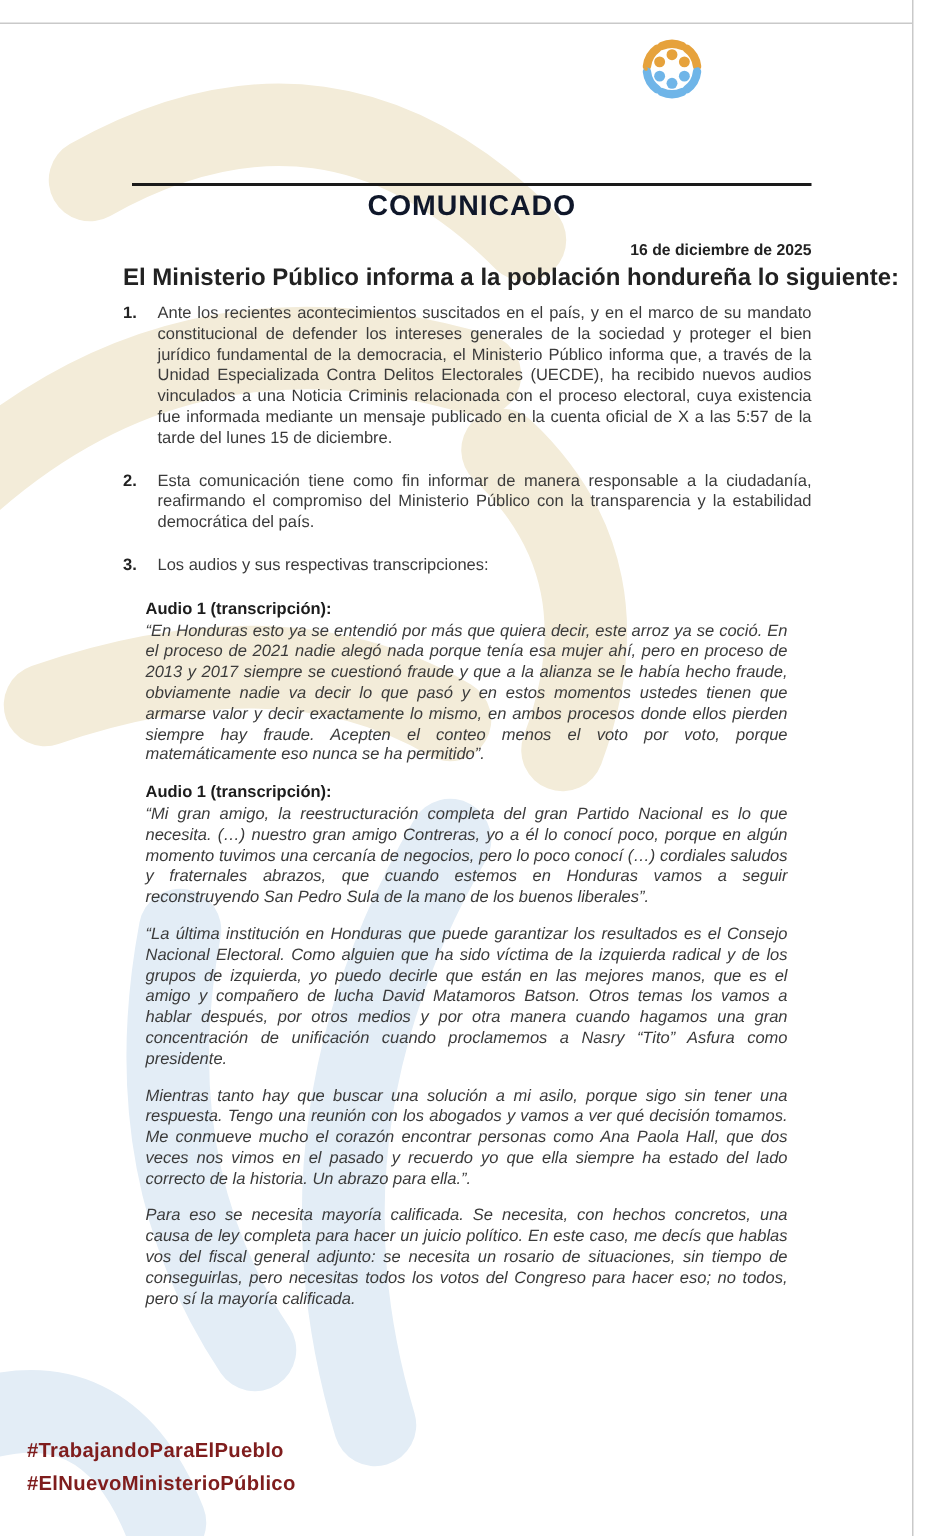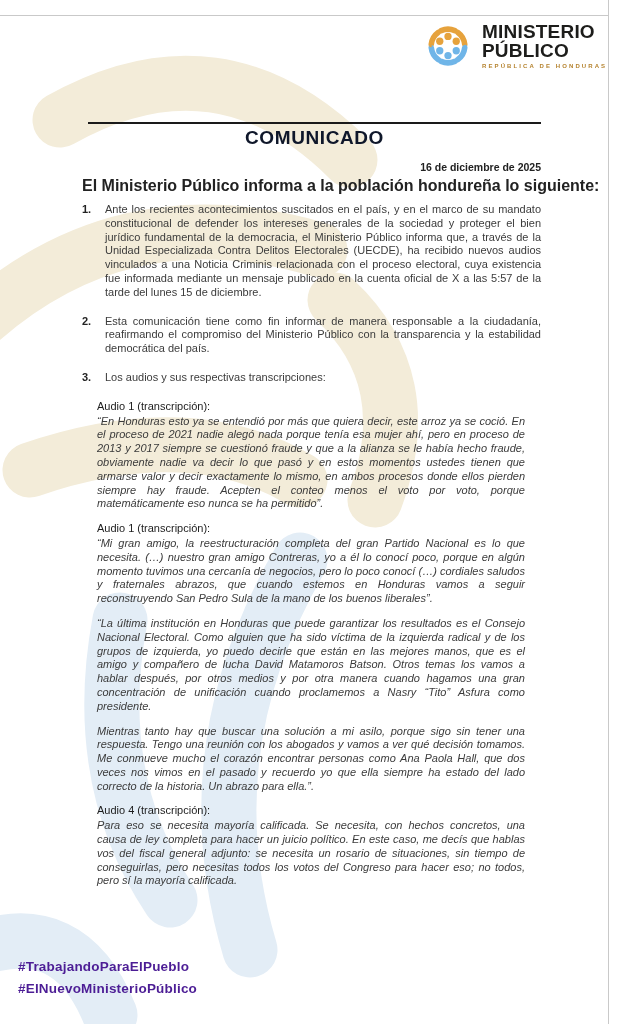--- a/index.html
+++ b/index.html
@@ -32,27 +32,27 @@
   .intro { position: absolute; left: 82px; top: 177px; margin: 0;
            font-size: 16px; font-weight: 700; color: #222; }
 
   
   .body-text { position: absolute; left: 82px; top: 203px; width: 459px;
                font-size: 11px; line-height: 13.8px; color: #3b3b3b; }
   .item { display: flex; margin: 0 0 15px 0; }
   .item-num { font-weight: 700; color: #222; width: 23px; flex: none; }
   .item-text { flex: 1; text-align: justify; }
   .audio { margin: 0 0 11px 15px; }
-  .audio-head { font-weight: 400; color: #1c1c1c; margin: 0 0 1px 0; font-style: normal; }
+  .audio-head { font-weight: 700; color: #1c1c1c; margin: 0 0 1px 0; font-style: normal; }
   .audio-para { font-style: italic; text-align: justify; margin: 0 16px 11px 0; }
   .audio-para:last-child { margin-bottom: 0; }
 
   
   .hashtags { position: absolute; left: 18px; top: 956px; font-size: 13.5px; font-weight: 700;
-              color: #4c1d95; line-height: 1.6; letter-spacing: 0.2px; }
+              color: #7f1d1d; line-height: 1.6; letter-spacing: 0.2px; }
 </style>
 </head>
 <body>
 
 <div class="page">
 
   <svg class="watermark" viewBox="0 0 622 1024" aria-hidden="true">
     <g fill="none" stroke="#f3ecd9" stroke-width="55" stroke-linecap="round">
       <path d="M 60 120 Q 220 30 350 160"></path>
       <path d="M -30 330 Q 120 190 320 250"></path>
@@ -89,25 +89,20 @@
           <circle cx="50" cy="67" r="6.5" fill="#6FB5E8"></circle>
           <circle cx="64.72" cy="58.5" r="6.5" fill="#6FB5E8"></circle>
           <circle cx="65.5" cy="23.15" r="2.2" fill="#E6A23C"></circle>
           <circle cx="34.5" cy="23.15" r="2.2" fill="#E6A23C"></circle>
           <circle cx="19" cy="50" r="2.2" fill="#E6A23C"></circle>
           <circle cx="81" cy="50" r="2.2" fill="#6FB5E8"></circle>
           <circle cx="34.5" cy="76.85" r="2.2" fill="#6FB5E8"></circle>
           <circle cx="65.5" cy="76.85" r="2.2" fill="#6FB5E8"></circle>
         </g>
       </svg>
-      <div class="logo-text">
-        <div class="logo-title">MINISTERIO</div>
-        <div class="logo-title">PÚBLICO</div>
-        <div class="logo-subtitle">REPÚBLICA DE HONDURAS</div>
-      </div>
     </header>
 
     <div class="rule"></div>
     <h1 class="title">COMUNICADO</h1>
     <div class="date">16 de diciembre de 2025</div>
     <p class="intro">El Ministerio Público informa a la población hondureña lo siguiente:</p>
 
     <div class="body-text">
 
       <div class="item">
@@ -132,21 +127,20 @@
         <p class="audio-head">Audio 1 (transcripción):</p>
         <p class="audio-para">“Mi gran amigo, la reestructuración completa del gran Partido Nacional es lo que necesita. (…) nuestro gran amigo Contreras, yo a él lo conocí poco, porque en algún momento tuvimos una cercanía de negocios, pero lo poco conocí (…) cordiales saludos y fraternales abrazos, que cuando estemos en Honduras vamos a seguir reconstruyendo San Pedro Sula de la mano de los buenos liberales”.</p>
       </section>
 
       <section class="audio">
         <p class="audio-para">“La última institución en Honduras que puede garantizar los resultados es el Consejo Nacional Electoral. Como alguien que ha sido víctima de la izquierda radical y de los grupos de izquierda, yo puedo decirle que están en las mejores manos, que es el amigo y compañero de lucha David Matamoros Batson. Otros temas los vamos a hablar después, por otros medios y por otra manera cuando hagamos una gran concentración de unificación cuando proclamemos a Nasry “Tito” Asfura como presidente.</p>
         <p class="audio-para">Mientras tanto hay que buscar una solución a mi asilo, porque sigo sin tener una respuesta. Tengo una reunión con los abogados y vamos a ver qué decisión tomamos. Me conmueve mucho el corazón encontrar personas como Ana Paola Hall, que dos veces nos vimos en el pasado y recuerdo yo que ella siempre ha estado del lado correcto de la historia. Un abrazo para ella.”.</p>
       </section>
 
       <section class="audio">
-        <p class="audio-head">Audio 4 (transcripción):</p>
         <p class="audio-para">Para eso se necesita mayoría calificada. Se necesita, con hechos concretos, una causa de ley completa para hacer un juicio político. En este caso, me decís que hablas vos del fiscal general adjunto: se necesita un rosario de situaciones, sin tiempo de conseguirlas, pero necesitas todos los votos del Congreso para hacer eso; no todos, pero sí la mayoría calificada.</p>
       </section>
 
     </div>
 
     <div class="hashtags">
       <div>#TrabajandoParaElPueblo</div>
       <div>#ElNuevoMinisterioPúblico</div>
     </div>
 

